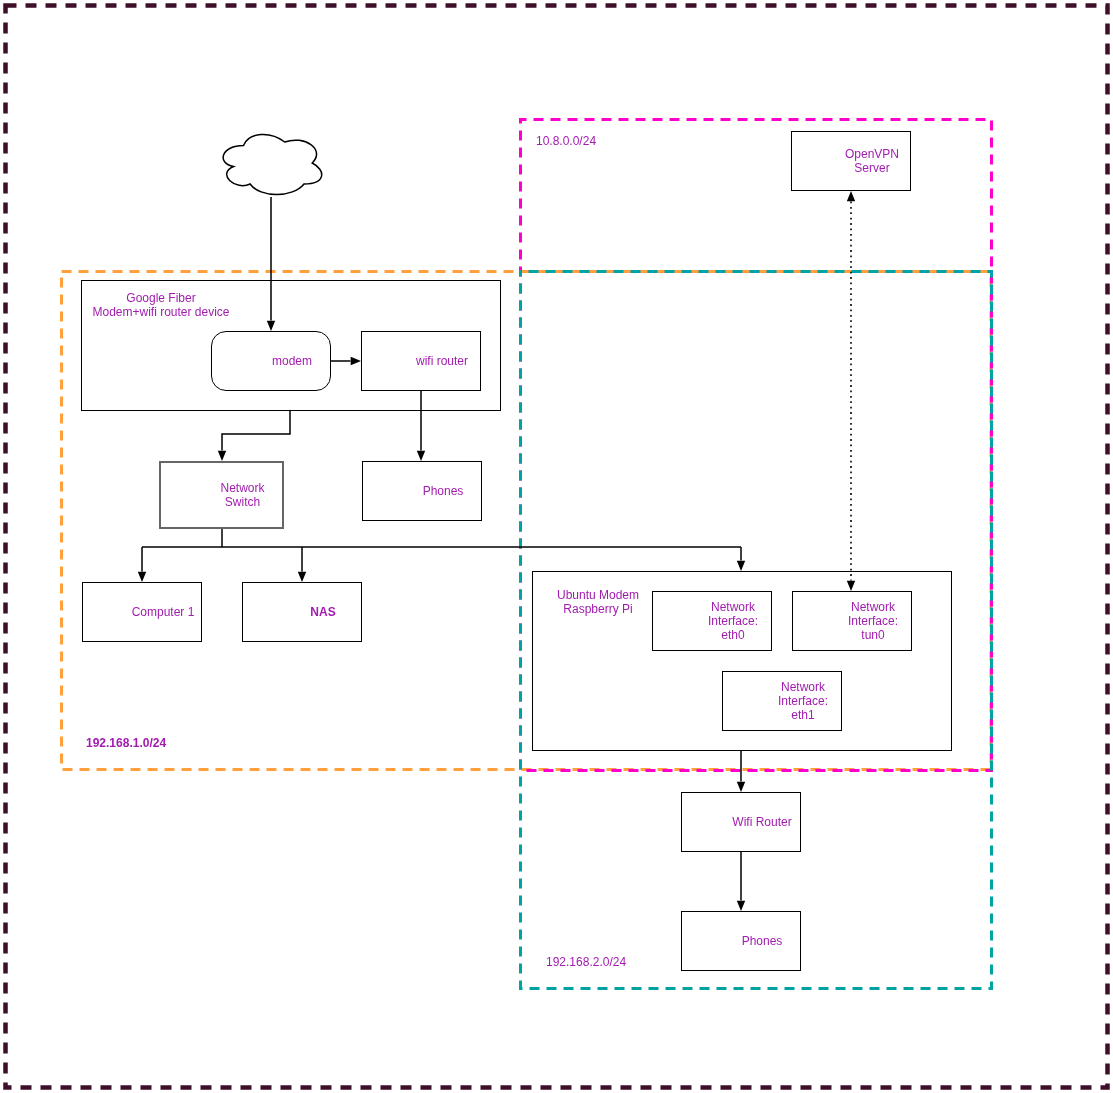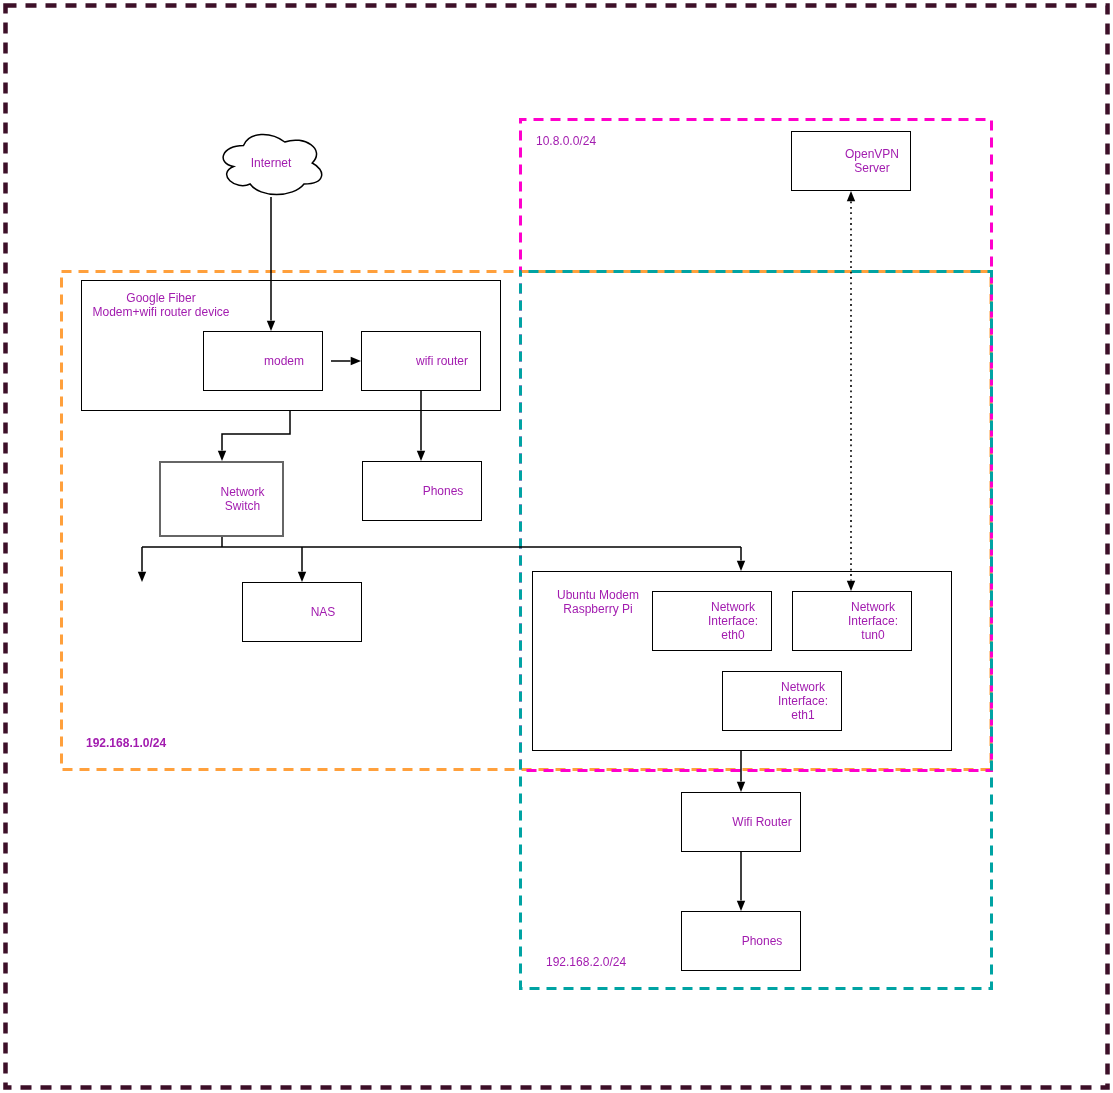--- a/index.html
+++ b/index.html
@@ -114,36 +114,36 @@
         <path d="M741,851 V900.5"></path>
         <polygon points="741,911 736.8,900.7 745.2,900.7" fill="#000000" stroke="none"></polygon>
       </g>
     </g>
   </svg>
 
   <div class="free-label" style="left:536px; top:134px;">10.8.0.0/24</div>
   <div class="free-label" style="left:86px; top:736px;font-weight:bold;">192.168.1.0/24</div>
   <div class="free-label" style="left:546px; top:955px;">192.168.2.0/24</div>
 
-  <div class="centered-label" style="left:216px; top:128px; width:110px; height:70px; display:flex; align-items:center; justify-content:center;">Internet</div>
 
   <div class="container-node" style="left:81px; top:280px; width:420px; height:131px;"></div>
   <div class="centered-label" style="left:90px; top:291px; width:142px;">Google Fiber
 Modem+wifi router device</div>
 
-  <div class="node" style="left:203px; top:331px; width:120px; height:60px;">modem</div>
+  <div class="node" style="left:211px; top:331px; width:120px; height:60px;border-radius:15px;">modem</div>
 
   <div class="node" style="left:361px; top:331px; width:120px; height:60px;">wifi router</div>
 
-  <div class="node switch-border" style="left:159px; top:461px; width:125px; height:76px;">Network Switch</div>
+  <div class="node switch-border" style="left:159px; top:461px; width:125px; height:68px;">Network Switch</div>
 
   <div class="node" style="left:362px; top:461px; width:120px; height:60px;">Phones</div>
 
+  <div class="node" style="left:82px; top:582px; width:120px; height:60px;">Computer 1</div>
 
-  <div class="node" style="left:242px; top:582px; width:120px; height:60px;">NAS</div>
+  <div class="node" style="left:242px; top:582px; width:120px; height:60px;font-weight:bold;">NAS</div>
 
   <div class="node" style="left:791px; top:131px; width:120px; height:60px;">OpenVPN Server</div>
 
   <div class="container-node" style="left:532px; top:571px; width:420px; height:180px;"></div>
   <div class="centered-label" style="left:548px; top:588px; width:100px;">Ubuntu Modem
 Raspberry Pi</div>
 
   <div class="node" style="left:652px; top:591px; width:120px; height:60px;">Network Interface:
 eth0</div>
 

